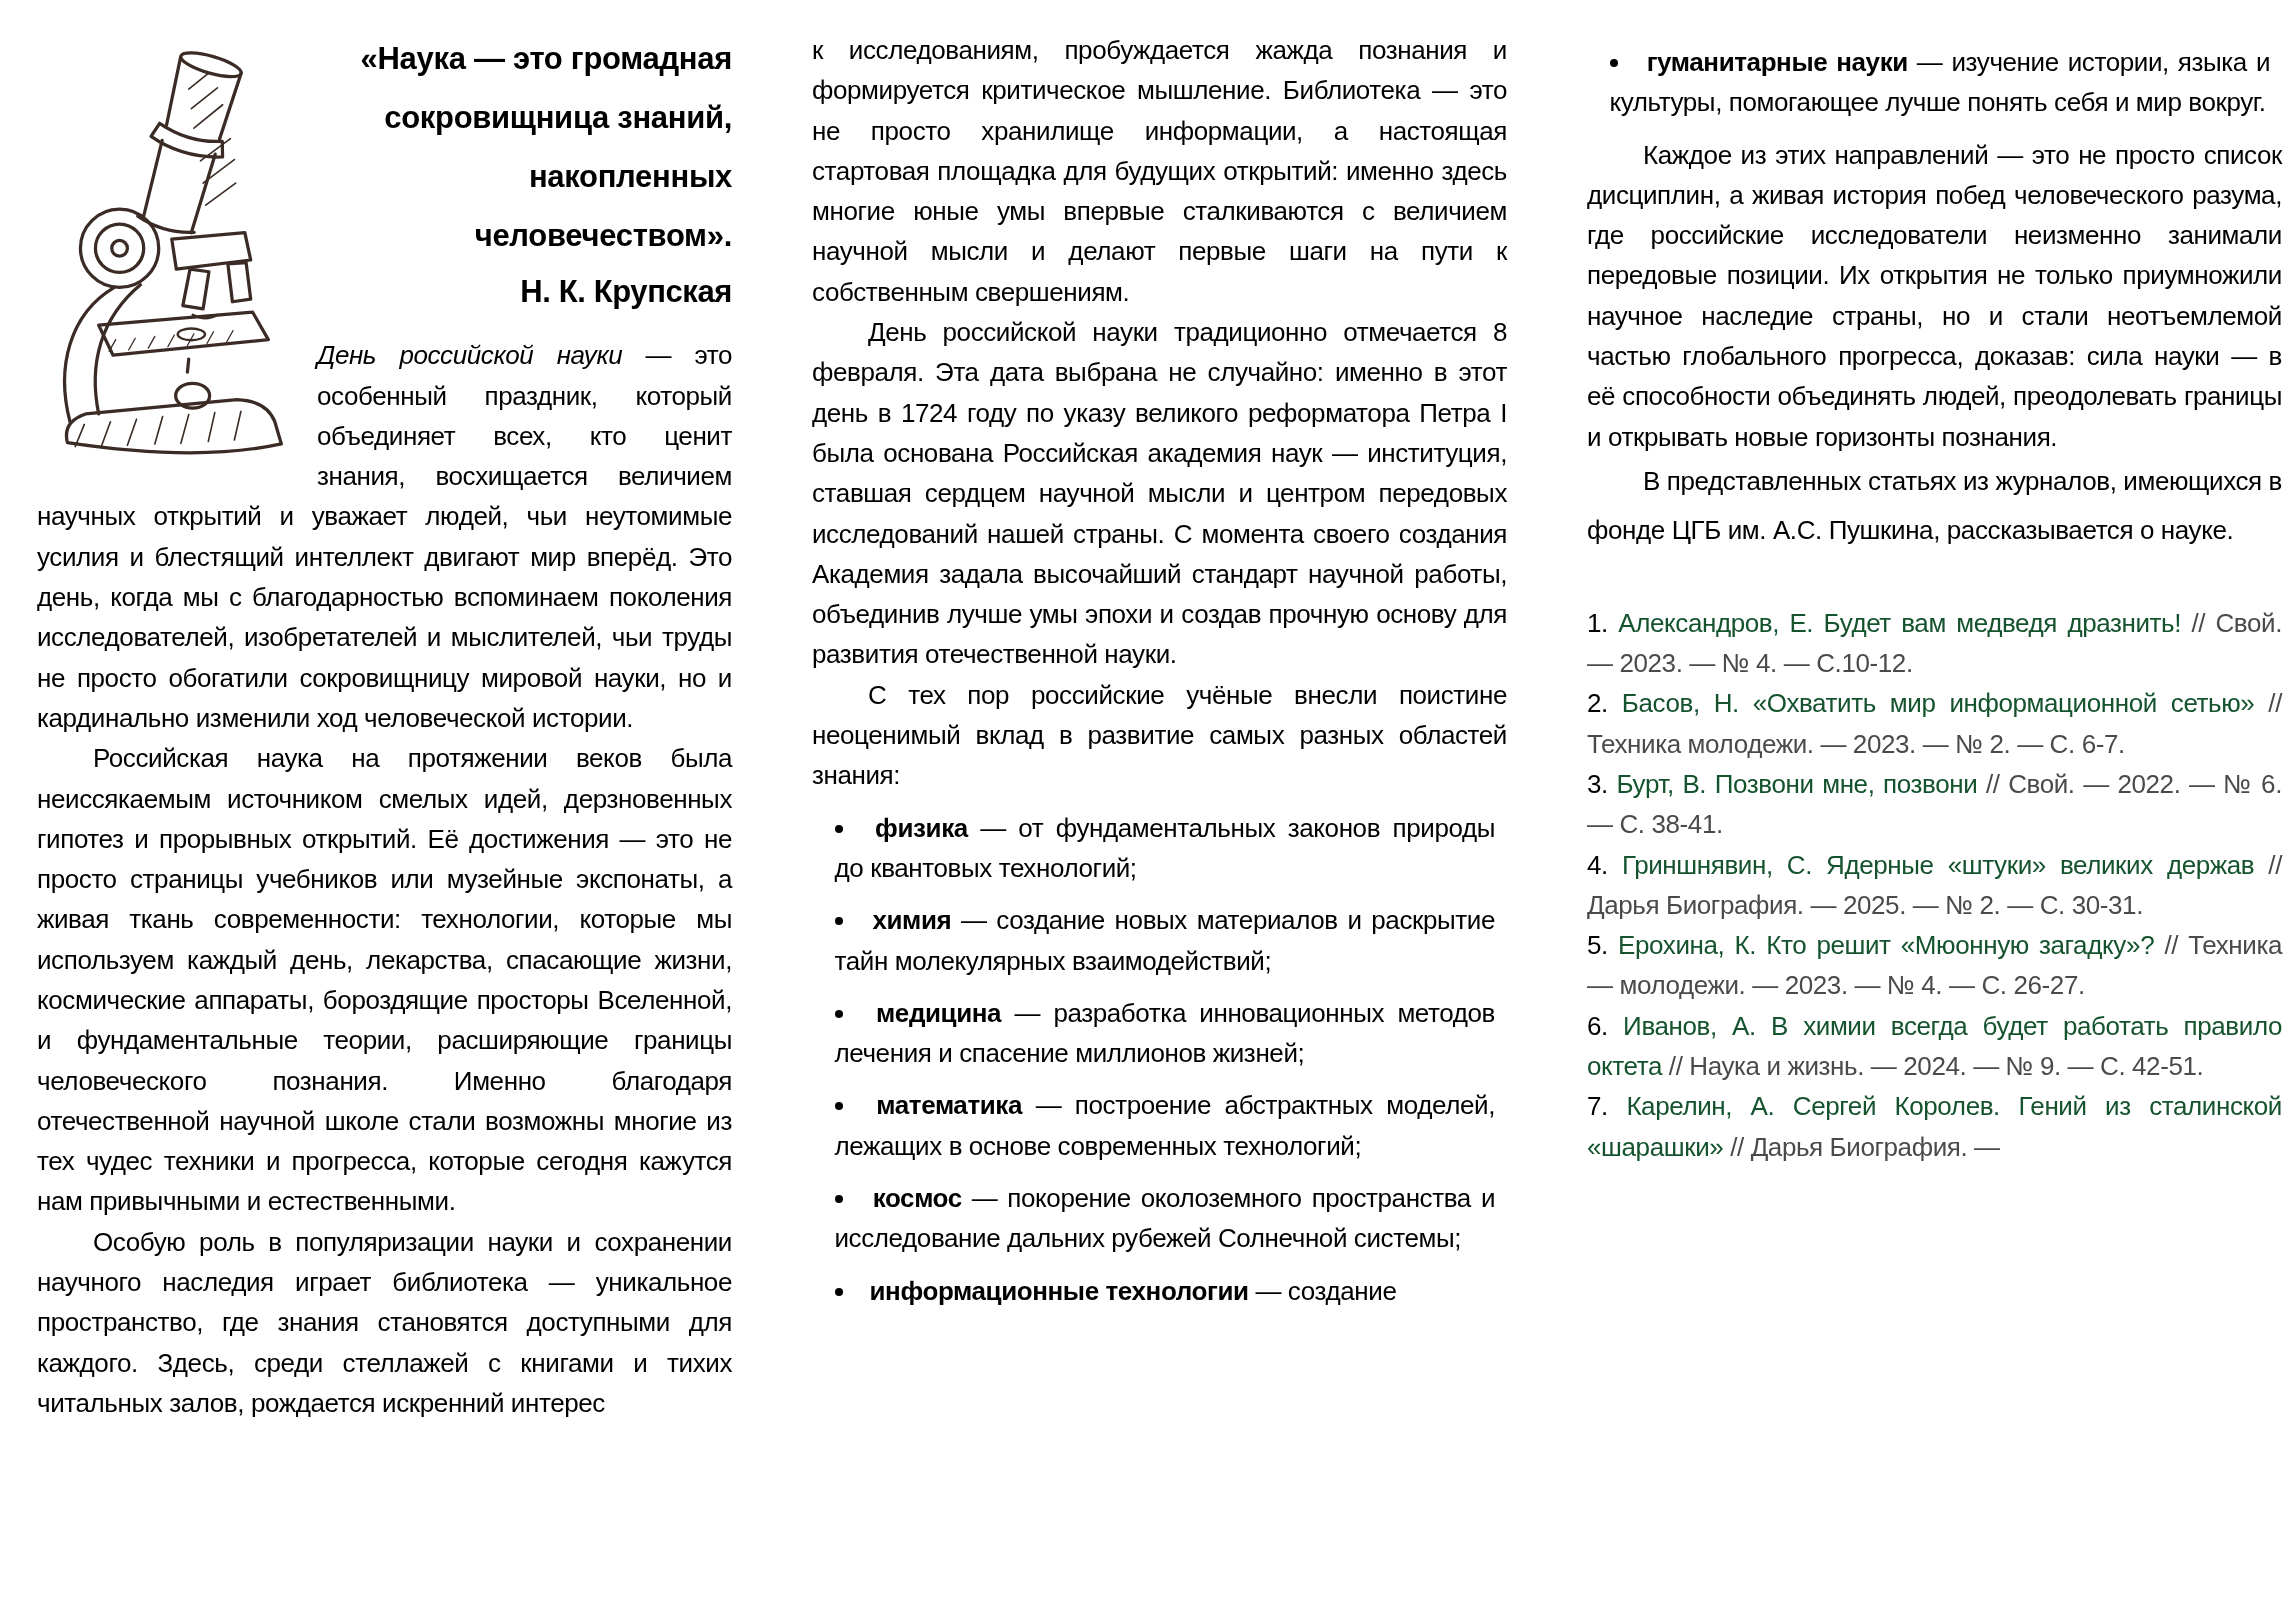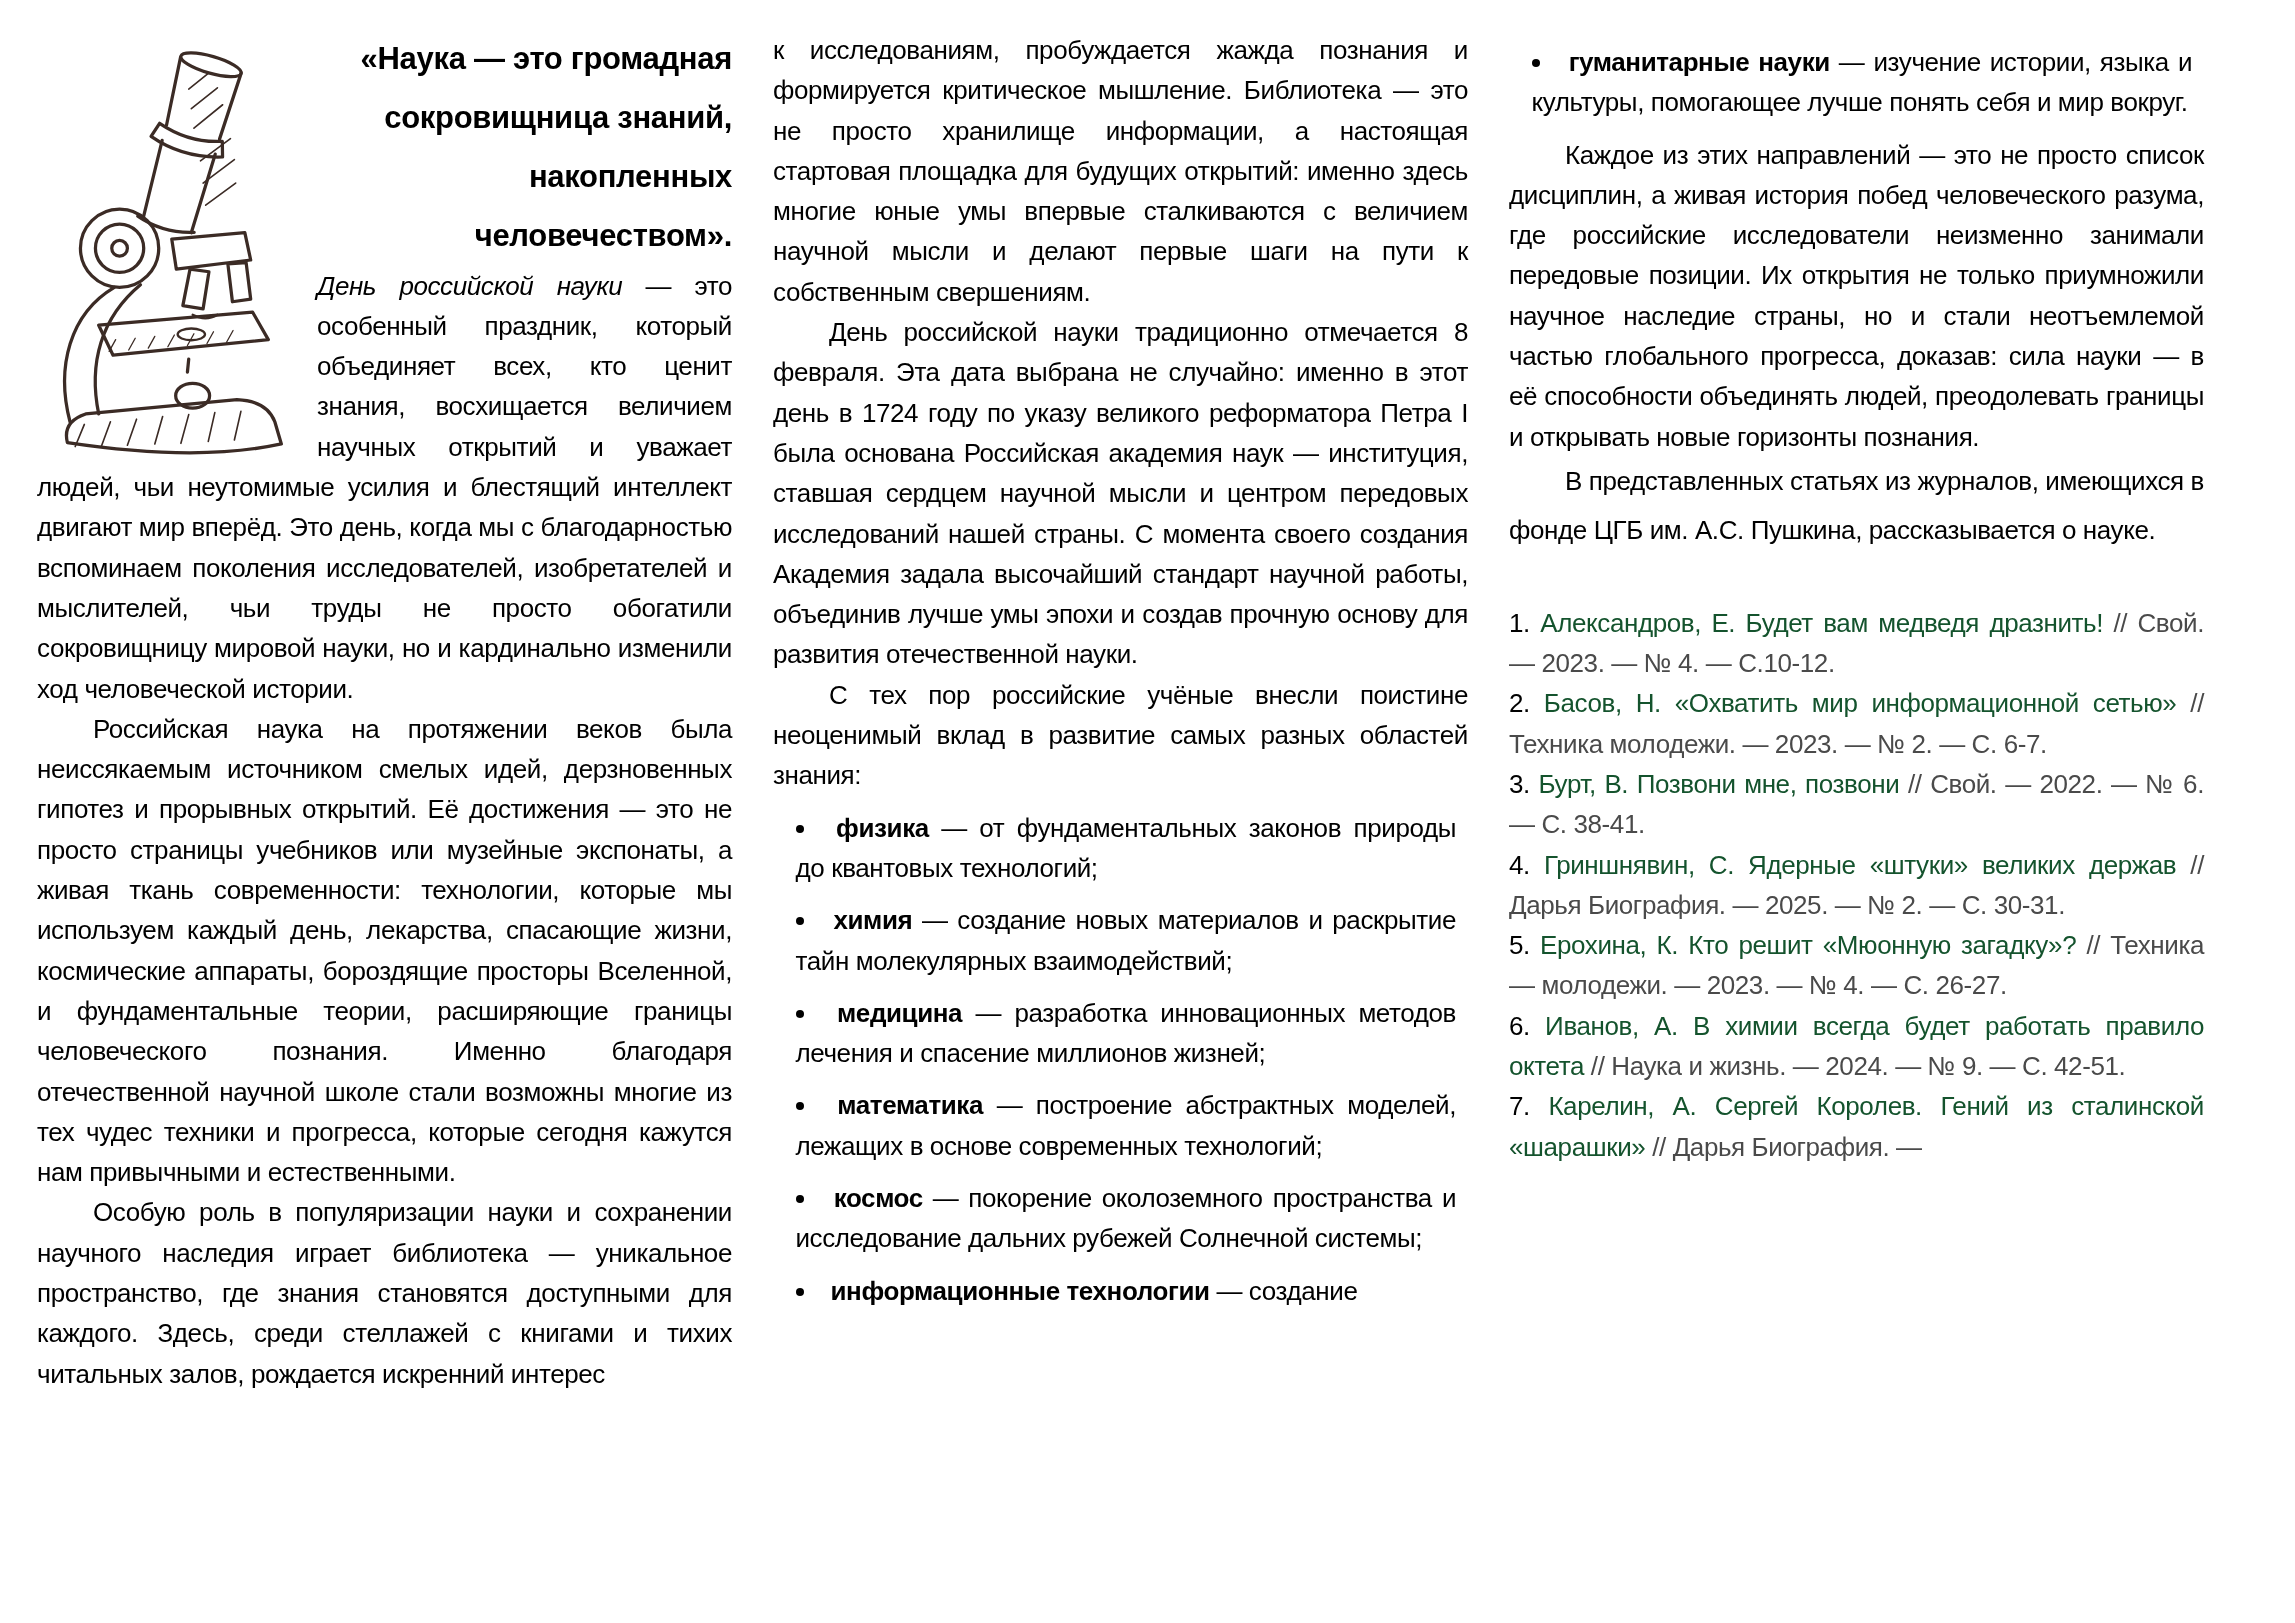--- a/index.html
+++ b/index.html
@@ -1,19 +1,19 @@
 <!DOCTYPE html>
 <html style="font-size:10.5px"><head>
 <meta charset="utf-8">
 <style>
   html,body{margin:0;padding:0;background:#ffffff;}
   body{width:2295px;height:1623px;overflow:hidden;color:#000;
        font-family:"Liberation Sans", sans-serif;}
   .page{box-sizing:border-box;width:2295px;height:1332px;
-        padding:30px 15px 26px 37px;display:flex;gap:41px;}
+        padding:30px 15px 26px 37px;display:flex;gap:80px;}
   .col{width:695px;flex:0 0 695px;font-size:26px;line-height:1.55;
        text-align:justify;letter-spacing:-0.4px;font-stretch:semi-condensed;}
   p{margin:0;}
   .indent{text-indent:56px;}
   .fig{float:left;width:263px;height:424px;margin:2.6px 17px 3.9px 0;}
   .quote{font-weight:bold;font-size:31px;line-height:1.9;text-align:right;
          letter-spacing:-0.3px;text-indent:0;}
   .quote-author{font-weight:bold;font-size:31px;line-height:1.7;text-align:right;
                 margin-bottom:17px;}
   .lead-italic{font-style:italic;}
@@ -57,20 +57,21 @@
         <path d="M94 448 L330 428 L354 470 L116 494 Z"></path>
         <ellipse cx="236" cy="462" rx="21" ry="9" stroke-width="3.5"></ellipse>
         <path d="M230 520 l2 -20 M212 556 a26 19 0 1 0 52 0 a26 19 0 1 0 -52 0"></path>
         <path d="M46 628 q-8 -32 28 -44 l232 -22 q46 2 58 34 l10 34 q-128 28 -328 -2 z"></path>
         <path d="M72 600 l-14 34 M112 596 l-14 38 M152 592 l-14 40 M192 588 l-12 42 M232 585 l-12 44 M272 582 l-10 44 M312 580 l-10 44" stroke-width="2.5"></path>
         <path d="M120 470 l-10 18 M150 468 l-10 18 M180 465 l-10 18 M210 463 l-10 18 M240 461 l-10 18 M270 458 l-10 18 M300 456 l-10 18" stroke-width="2"></path>
       </g>
     </svg>
 
     <p class="quote">«Наука — это громадная сокровищница знаний, накопленных человечеством».</p>
+    <div class="quote-author">Н. К. Крупская</div>
 
     <p><em class="lead-italic">День российской науки</em><span> — это особенный праздник, который объединяет всех, кто ценит знания, восхищается величием научных открытий и уважает людей, чьи неутомимые усилия и блестящий интеллект двигают мир вперёд. Это день, когда мы с благодарностью вспоминаем поколения исследователей, изобретателей и мыслителей, чьи труды не просто обогатили сокровищницу мировой науки, но и кардинально изменили ход человеческой истории.</span></p>
     <p class="indent">Российская наука на протяжении веков была неиссякаемым источником смелых идей, дерзновенных гипотез и прорывных открытий. Её достижения — это не просто страницы учебников или музейные экспонаты, а живая ткань современности: технологии, которые мы используем каждый день, лекарства, спасающие жизни, космические аппараты, бороздящие просторы Вселенной, и фундаментальные теории, расширяющие границы человеческого познания. Именно благодаря отечественной научной школе стали возможны многие из тех чудес техники и прогресса, которые сегодня кажутся нам привычными и естественными.</p>
     <p class="indent">Особую роль в популяризации науки и сохранении научного наследия играет библиотека — уникальное пространство, где знания становятся доступными для каждого. Здесь, среди стеллажей с книгами и тихих читальных залов, рождается искренний интерес</p>
   </div>
 
   <div class="col">
     <p>к исследованиям, пробуждается жажда познания и формируется критическое мышление. Библиотека — это не просто хранилище информации, а настоящая стартовая площадка для будущих открытий: именно здесь многие юные умы впервые сталкиваются с величием научной мысли и делают первые шаги на пути к собственным свершениям.</p>
     <p class="indent">День российской науки традиционно отмечается 8 февраля. Эта дата выбрана не случайно: именно в этот день в 1724 году по указу великого реформатора Петра I была основана Российская академия наук — институция, ставшая сердцем научной мысли и центром передовых исследований нашей страны. С момента своего создания Академия задала высочайший стандарт научной работы, объединив лучше умы эпохи и создав прочную основу для развития отечественной науки.</p>
     <p class="indent">С тех пор российские учёные внесли поистине неоценимый вклад в развитие самых разных областей знания:</p>

